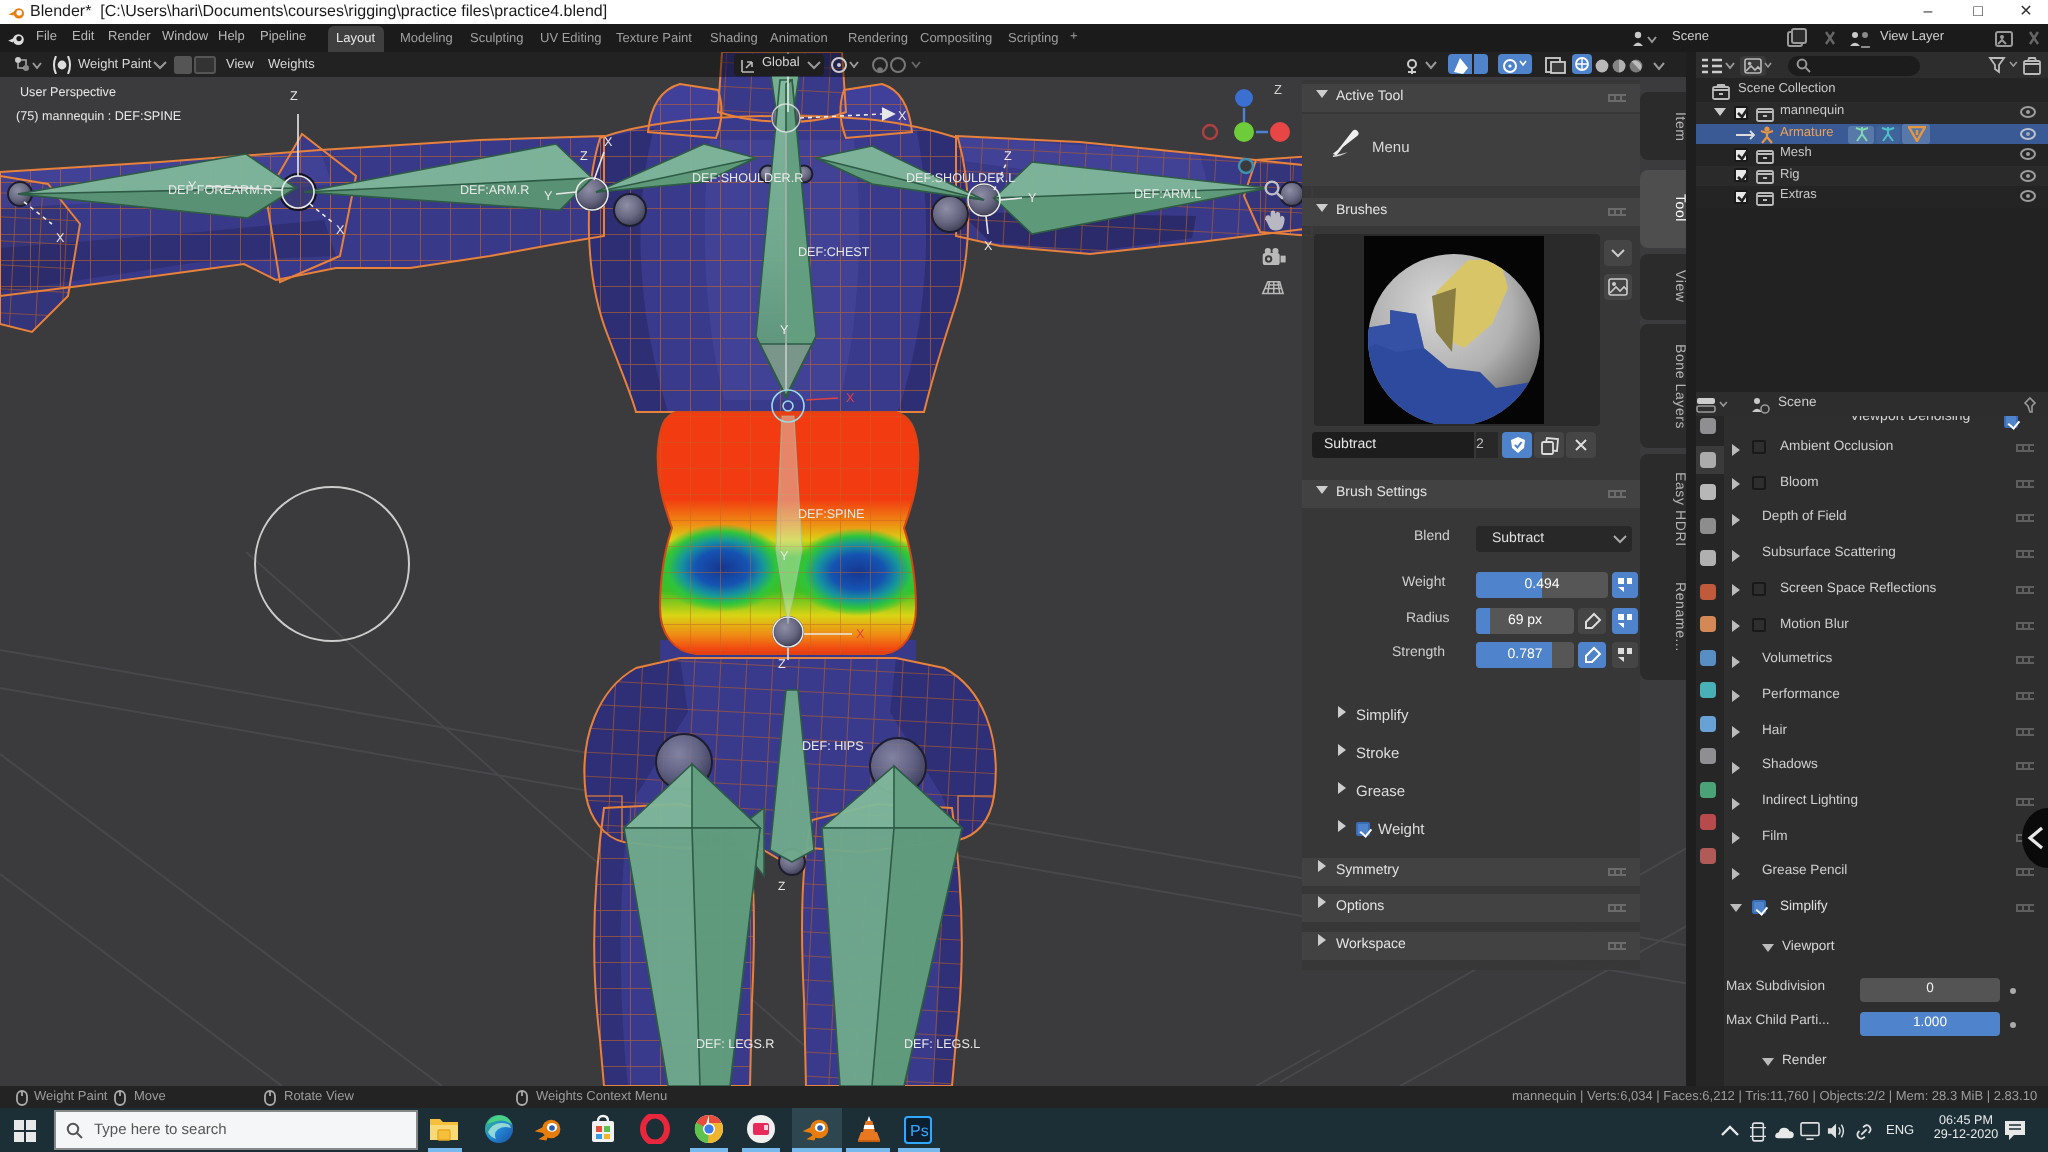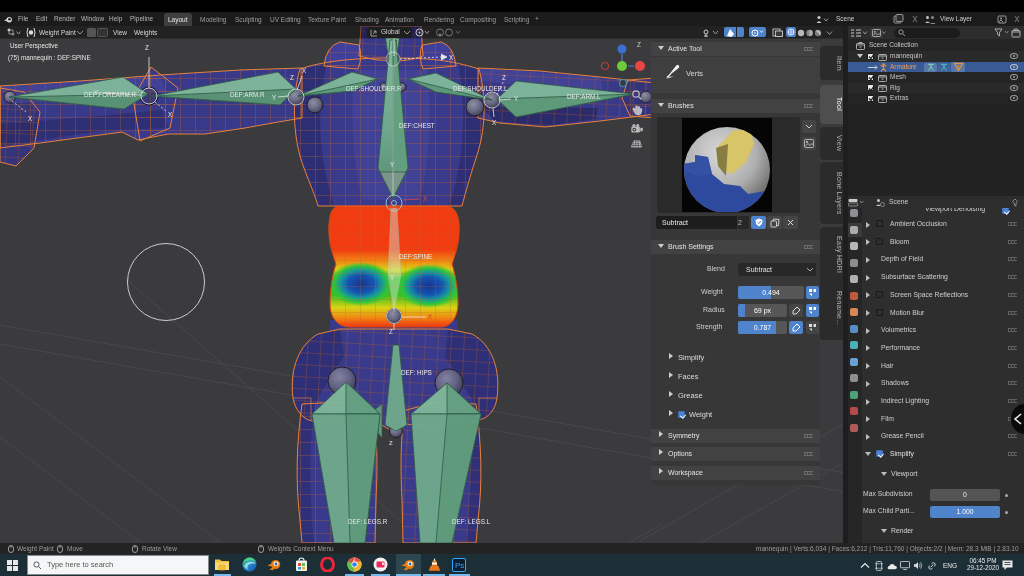--- a/index.html
+++ b/index.html
@@ -33,20 +33,31 @@
 .row{position:absolute;left:0;width:176px;height:10.5px;line-height:10.5px}
 .eye{position:absolute;right:6px;top:2px;width:8px;height:6px;border:1px solid #bbb;border-radius:50%;opacity:.8}
 .eye:after{content:"";position:absolute;left:2px;top:1px;width:2px;height:2px;background:#bbb;border-radius:50%}
 .cb{position:absolute;width:7px;height:7px;background:#2e2e2e;border:1px solid #191919;border-radius:1px}
 .cb.chk{background:#4f83cc;border-color:#3a6db8}
 .cb.chk:after{content:"";position:absolute;left:1.5px;top:0.5px;width:2.5px;height:4px;border:solid #fff;border-width:0 1.2px 1.2px 0;transform:rotate(40deg)}
 </style>
 </head>
 <body>
 <div id="root">
+<div class="abs" id="titlebar">
+  <svg style="position:absolute;left:4px;top:2px" width="9" height="9" viewBox="0 0 9 9">
+        <circle cx="5.4" cy="4.7" r="2.6" fill="#e87d0d"></circle>
+        <circle cx="5.6" cy="4.4" r="1.4" fill="#fff"></circle>
+        <path d="M0.2,5.2 4,3.4 2.6,5.8Z" fill="#e87d0d"></path>
+      </svg>
+  <span class="txt">Blender*&nbsp; [C:\Users\hari\Documents\courses\rigging\practice files\practice4.blend]</span>
+  <span class="winbtn" style="right:55px">–</span>
+  <span class="winbtn" style="right:30px">□</span>
+  <span class="winbtn" style="right:6px">✕</span>
+</div>
 <div class="abs" id="topbar">
   <svg style="position:absolute;left:4px;top:3px" width="9" height="9" viewBox="0 0 9 9">
         <circle cx="5.2" cy="4.8" r="2.7" fill="#dedede"></circle>
         <circle cx="5.5" cy="4.3" r="1.3" fill="#1b1b1b"></circle>
         <path d="M0.1,5.4 4,3.5 2.4,6.2Z" fill="#dedede"></path>
       </svg>
   <span class="menu" style="left:18px">File</span>
   <span class="menu" style="left:36px">Edit</span>
   <span class="menu" style="left:54px">Render</span>
   <span class="menu" style="left:81px">Window</span>
@@ -433,21 +444,21 @@
         </svg>
 </div>
 </div>
 <div class="abs" id="sidebar">
   <div class="phead" style="top:2px"><span class="tri"></span>Active Tool<span class="grip"></span></div>
   <div class="abs" style="left:0;top:17px;width:169px;height:36px;background:#3f3f3f"></div>
   <svg style="position:absolute;left:13px;top:23px" width="18" height="18" viewBox="0 0 22 22">
         <path d="M3,17 Q6,15 8,12 L15,3 Q16.5,1.5 18,3 Q19.5,4.5 18,6 L9,13 Q7,16 5,18 Z" fill="#f0f0f0"></path>
         <path d="M3,18 Q8,17 12,16 Q8,18.5 3,19 Z" fill="#d8d8d8"></path>
       </svg>
-  <span class="abs" style="left:35px;top:29px;font-size:7.5px">Verts</span>
+  <span class="abs" style="left:35px;top:29px;font-size:7.5px">Menu</span>
   <div class="phead" style="top:59px"><span class="tri"></span>Brushes<span class="grip"></span></div>
   <div class="abs" style="left:6px;top:77px;width:143px;height:96px;background:#2a2a2a;border-radius:2px"></div>
   <svg style="position:absolute;left:31px;top:78px" width="90" height="94" viewBox="0 0 90 94">
     <rect width="90" height="94" fill="#050505"></rect>
     <defs>
           <radialGradient id="bs" cx="42%" cy="30%" r="70%">
             <stop offset="0%" stop-color="#d8d8d8"></stop>
             <stop offset="60%" stop-color="#b0b0b0"></stop>
             <stop offset="100%" stop-color="#6a6a6a"></stop>
           </radialGradient>
@@ -524,21 +535,21 @@
       </div>
   <div class="abs" style="left:138px;top:281px;width:14px;height:13px;background:#4f83cc;border-radius:2px"></div>
   <svg style="position:absolute;left:141px;top:283px" width="9" height="9" viewBox="0 0 9 9">
         <path d="M5,1 L8,4 L4,8 L1,8 L1,5 Z" fill="none" stroke="#fff" stroke-width="1"></path>
       </svg>
   <div class="abs" style="left:155px;top:281px;width:13px;height:13px;background:#454545;border-radius:2px"></div>
   <svg style="position:absolute;left:157px;top:283px" width="9" height="9" viewBox="0 0 9 9">
         <path d="M1,1 L4,1 L4,4 L1,4 Z M5.5,1 L8,1 L8,4 L5.5,4 Z M1,5.5 L4,5.5 L4,8" fill="#ddd"></path>
       </svg>
   <div class="abs" style="left:10px;top:313px"><span class="tri r"></span><span style="font-size:7.5px;color:#ddd">Simplify</span></div>
-  <div class="abs" style="left:10px;top:332px"><span class="tri r"></span><span style="font-size:7.5px;color:#ddd">Faces</span></div>
+  <div class="abs" style="left:10px;top:332px"><span class="tri r"></span><span style="font-size:7.5px;color:#ddd">Stroke</span></div>
   <div class="abs" style="left:10px;top:351px"><span class="tri r"></span><span style="font-size:7.5px;color:#ddd">Grease</span></div>
   <div class="abs" style="left:10px;top:370px"><span class="tri r"></span><span class="cb chk" style="position:relative;display:inline-block;vertical-align:-1px;margin-right:4px"></span><span style="font-size:7.5px;color:#ddd">Weight</span></div>
   <div class="phead" style="top:389px"><span class="tri r"></span>Symmetry<span class="grip"></span></div>
   <div class="phead" style="top:407px"><span class="tri r"></span>Options<span class="grip"></span></div>
   <div class="phead" style="top:426px"><span class="tri r"></span>Workspace<span class="grip"></span></div>
 </div>
 <div class="vtab" style="top:46px;height:34px">Item</div>
 <div class="vtab act" style="top:85px;height:39px">Tool</div>
 <div class="vtab" style="top:127px;height:33px">View</div>
 <div class="vtab" style="top:162px;height:62px">Bone Layers</div>

